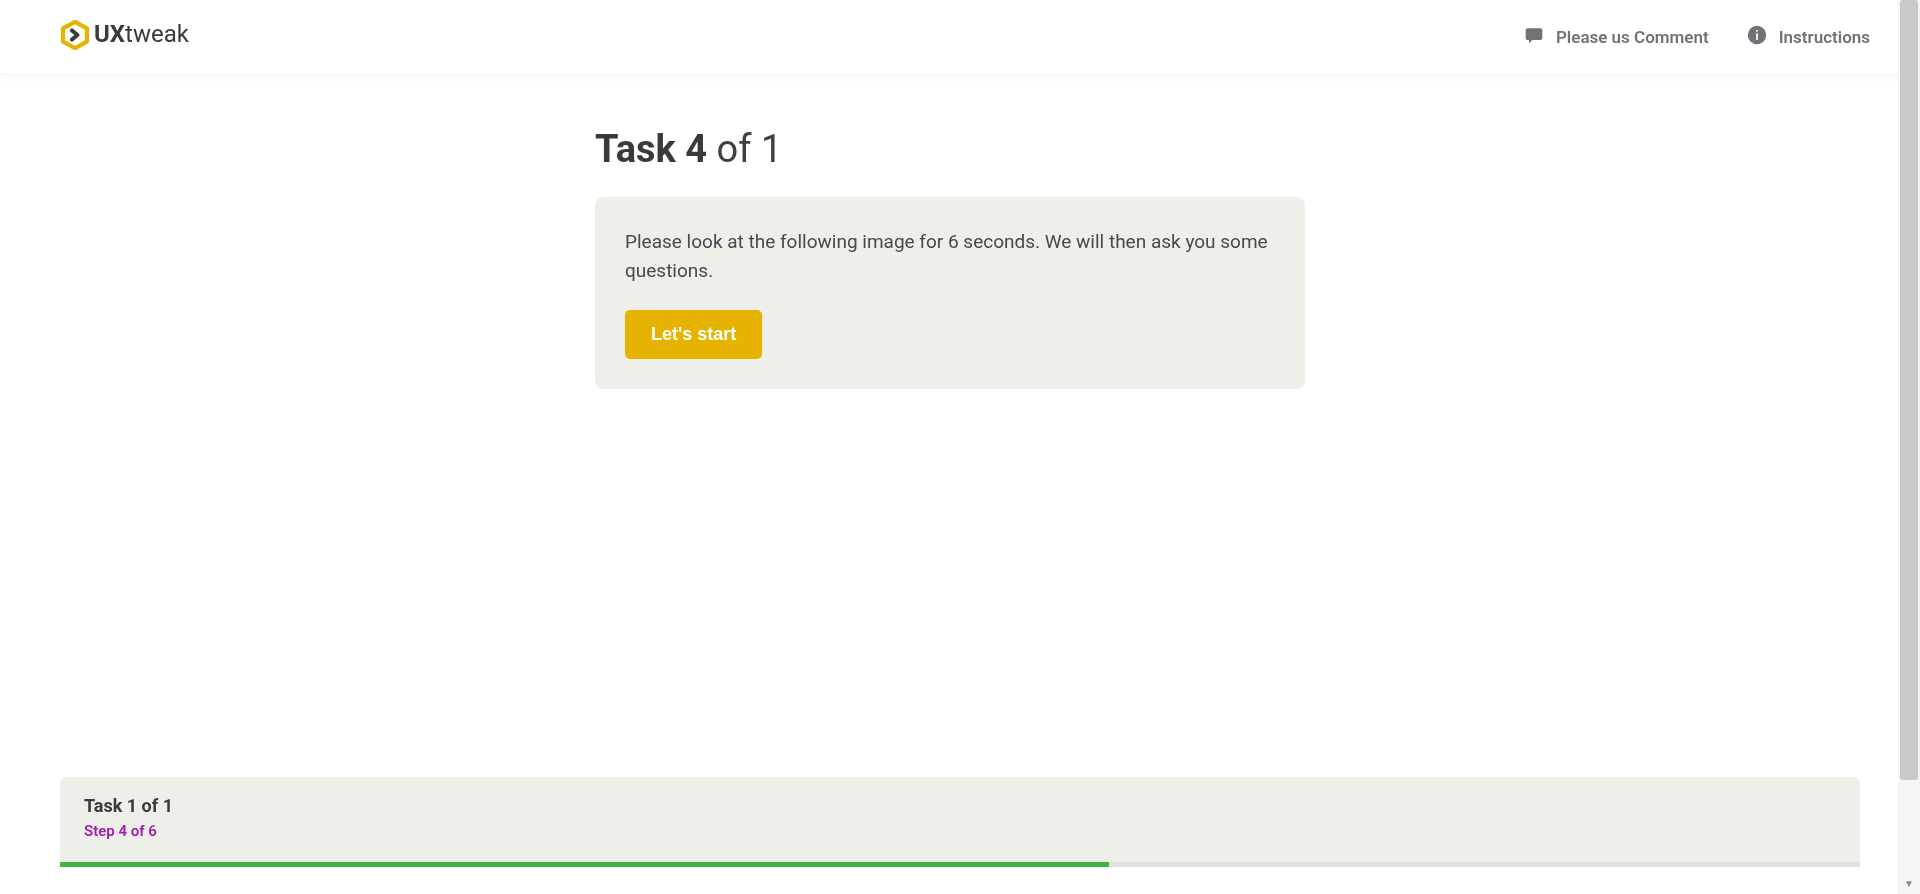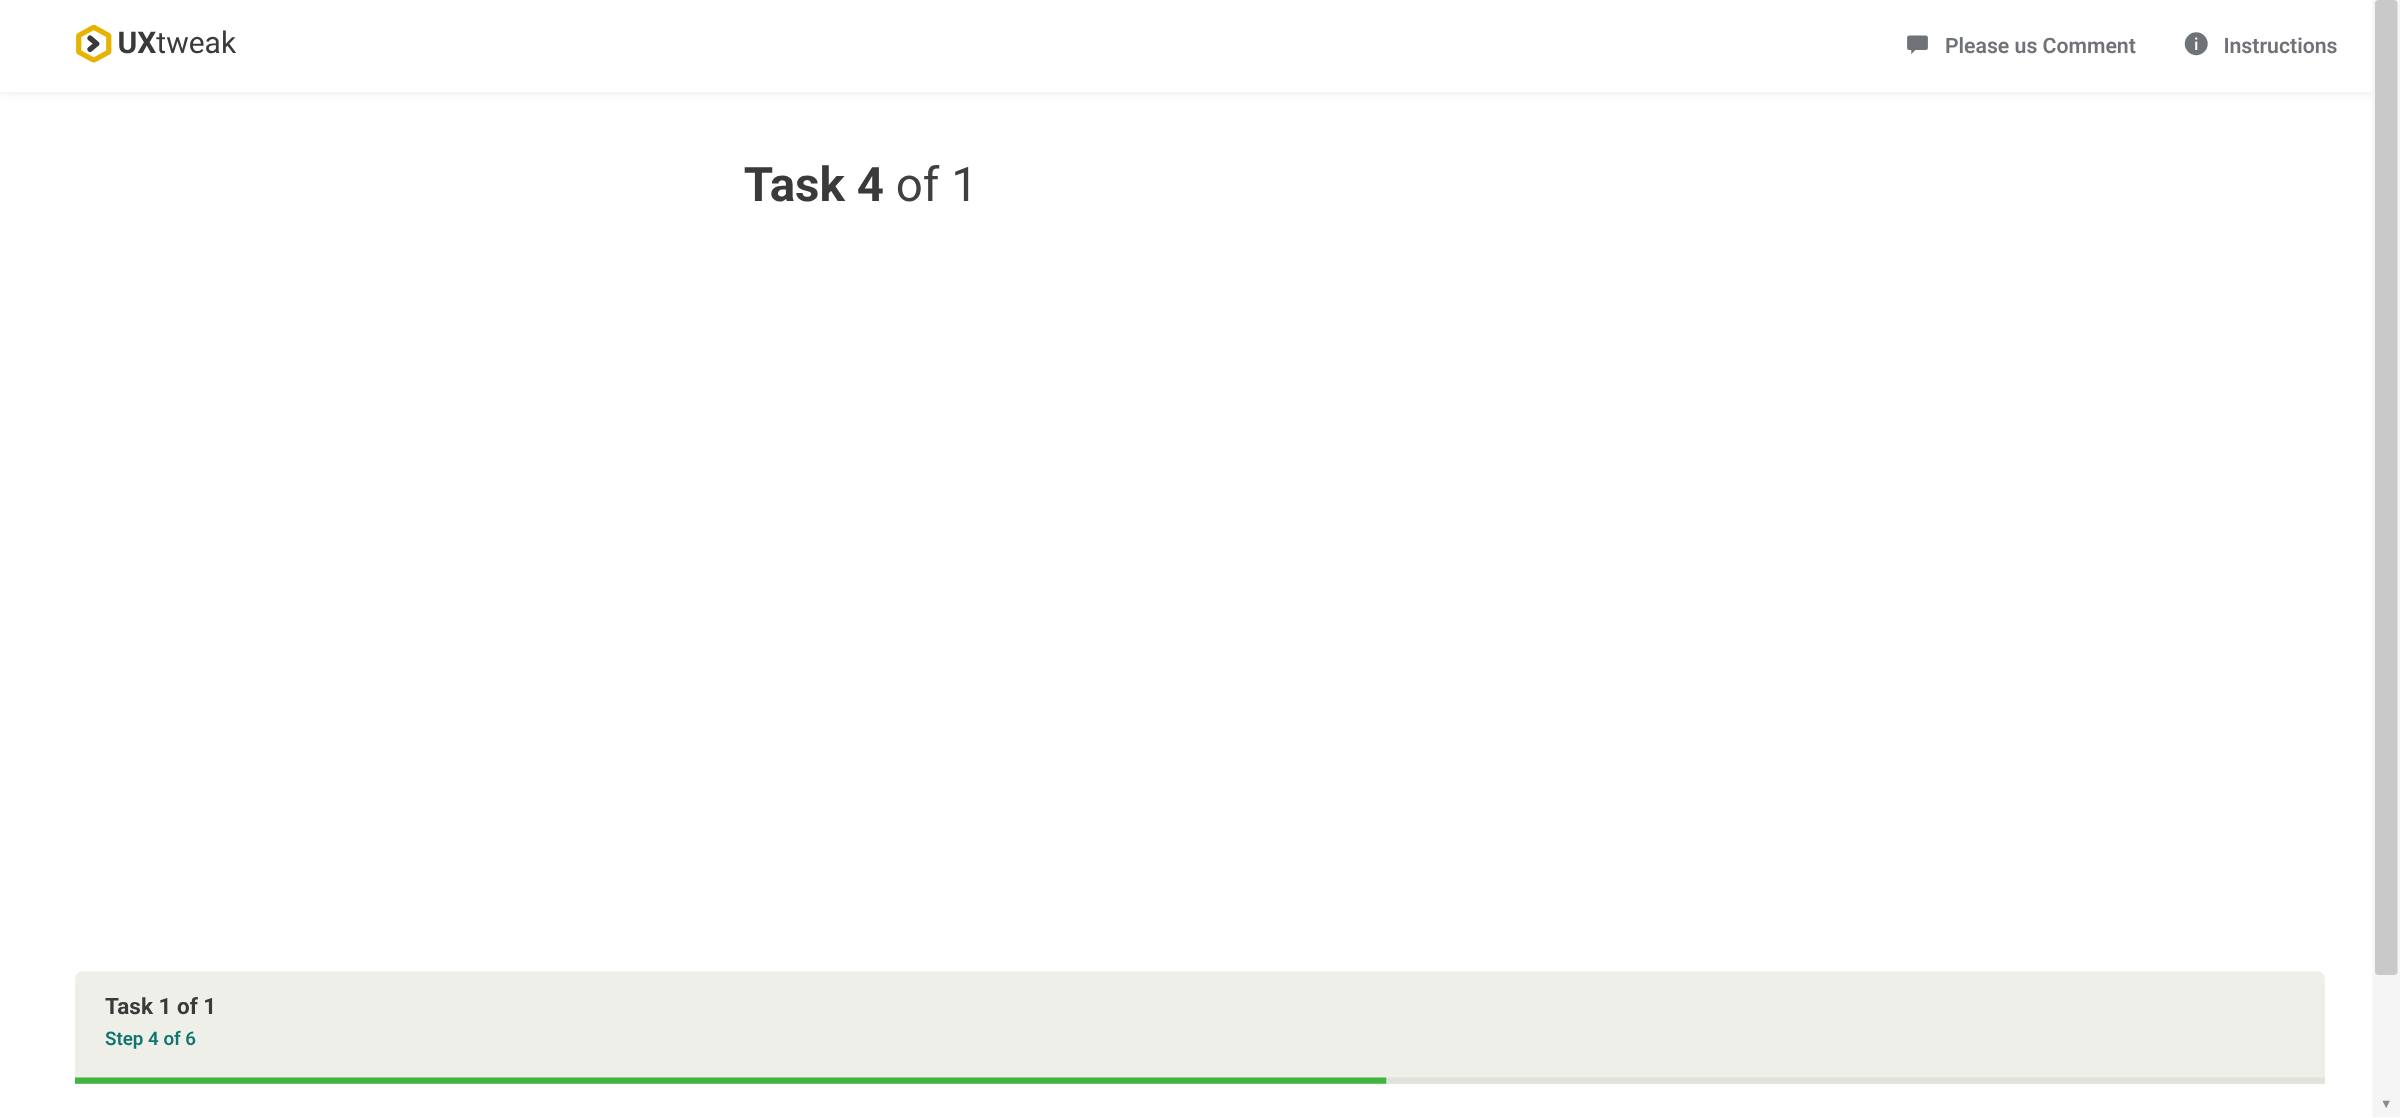--- a/index.html
+++ b/index.html
@@ -97,21 +97,21 @@
     }
     .footer-task {
       font-size: 18px;
       font-weight: 700;
       color: #3a3a3a;
       margin-bottom: 6px;
     }
     .footer-step {
       font-size: 15px;
       font-weight: 600;
-      color: #0f766e;
+      color: #a21caf;
     }
     .progress {
       position: absolute;
       bottom: 0; left: 0; right: 0;
       height: 5px;
       background: #e2e2dc;
     }
     .progress-fill {
       height: 100%;
       background: #3fb53f;
@@ -173,20 +173,24 @@
             <rect x="11" y="6" width="2" height="2" fill="#fff"></rect>
           </svg>
       </span>
       <span>Instructions</span>
     </div>
   </div>
 </div>
 
 <div class="main">
   <h1 class="task-title"><span class="bold">Task 4</span><span class="muted"> of 1</span></h1>
+  <div class="task-card">
+    <p class="task-description">Please look at the following image for 6 seconds. We will then ask you some questions.</p>
+    <button class="start-button">Let's start</button>
+  </div>
 </div>
 
 <div class="footer">
   <div class="footer-task">Task 1 of 1</div>
   <div class="footer-step">Step 4 of 6</div>
   <div class="progress">
     <div class="progress-fill" style="width: 58.3%;"></div>
   </div>
 </div>
 

